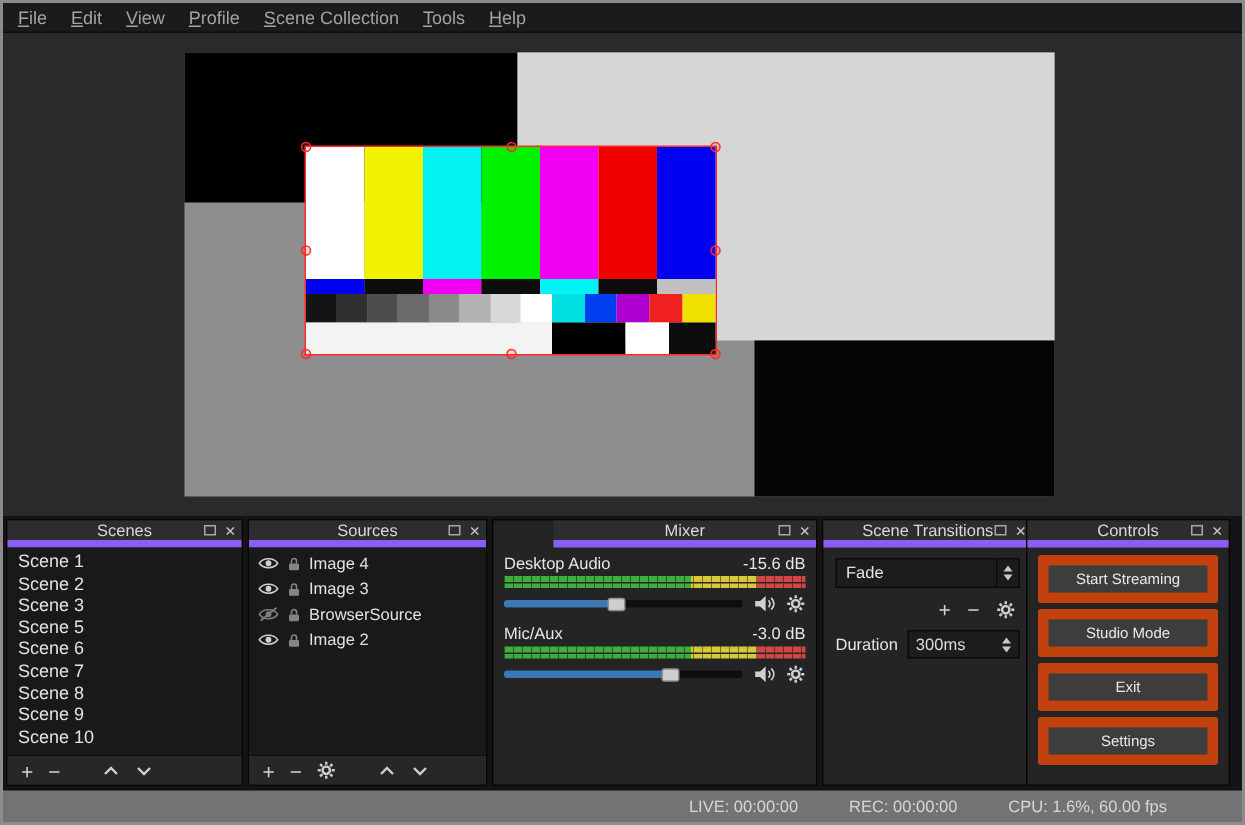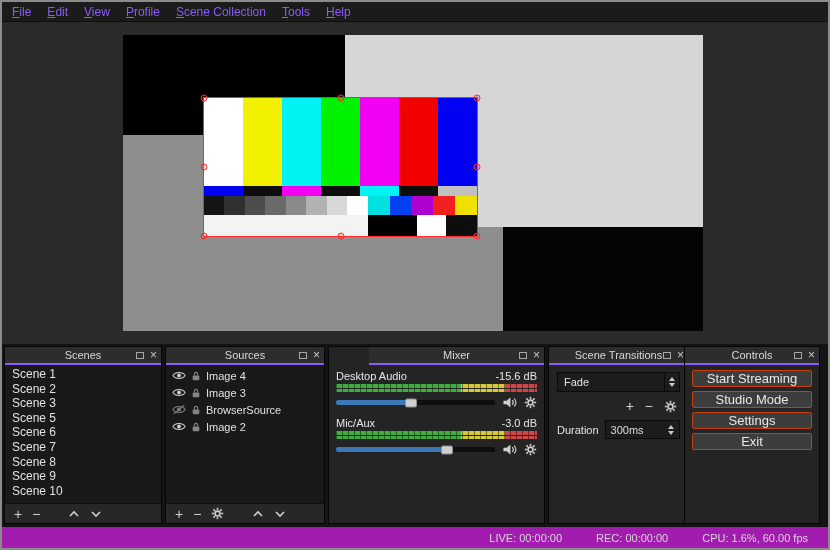--- a/index.html
+++ b/index.html
@@ -6,21 +6,21 @@
   html,body { background:#444; }
   .window {
     position:relative; width:830px; height:550px;
     border:2px solid #8c8c8c; background:#1e1e1e; overflow:hidden;
     font-family:"Liberation Sans", sans-serif; color:#dcdcdc; font-size:11px;
     cursor:default;
   }
   
   .menubar { position:absolute; top:0; left:0; right:0; height:20px; background:#1b1b1b;
     border-bottom:1px solid #0e0e0e; display:flex; align-items:center; padding-left:2px; }
-  .menu-item { display:inline-block; padding:3px 8px; font-size:12px; color:#8b5cf6; }
+  .menu-item { display:inline-block; padding:3px 8px; font-size:12px; color:#a3a3a3; }
   .menu-item::first-letter { text-decoration:underline; }
   
   .preview { position:absolute; top:20px; left:0; right:0; height:322px; background:#2a2a2a; }
   .canvas { position:absolute; left:121px; top:13px; width:580px; height:296px; background:#8e8e8e; }
   .region { position:absolute; }
   .reg-black-tl { left:0; top:0; width:222px; height:100px; background:#000; }
   .reg-light-tr { left:222px; top:0; right:0; height:192px; background:#d6d6d6; }
   .reg-black-br { left:380px; top:192px; right:0; bottom:0; background:#040404; }
   
   .source { position:absolute; left:80px; top:62px; width:275px; height:140px;
@@ -45,21 +45,21 @@
   .h-ml{left:0;top:50%} .h-mr{left:100%;top:50%}
   .h-bl{left:0;top:100%} .h-bm{left:50%;top:100%} .h-br{left:100%;top:100%}
   
   .docks { position:absolute; top:342px; left:0; right:0; height:182px; background:#141414; }
   .dock { position:absolute; top:2px; bottom:2px; background:#242424; border:1px solid #060606; }
   .dock-scenes      { left:2px;   width:158px; }
   .dock-sources     { left:163px; width:160px; }
   .dock-mixer       { left:326px; width:217px;padding-left:40px; }
   .dock-transitions { left:546px; width:141px; }
   .dock-controls    { left:682px; width:136px; }
-  .dock-head { height:18px; background:#2d2d2d; border-bottom:2px solid #8b5cf6; position:relative;
+  .dock-head { height:18px; background:#2d2d2d; border-bottom:5px solid #8b5cf6; position:relative;
     display:flex; align-items:center; justify-content:center; font-size:11px; color:#d8d8d8; }
   .head-icons { position:absolute; right:4px; top:0; bottom:0; display:flex; align-items:center; gap:6px; }
   .float-icon { width:8px; height:7px; border:1px solid #a8a8a8; display:inline-block; }
   .close-icon { color:#c8c8c8; font-size:12px; line-height:1; }
   .dock-body { position:absolute; top:18px; left:0; right:0; bottom:0; }
   .list { position:absolute; top:0; left:0; right:0; bottom:20px; background:#191919; padding-top:2px; overflow:hidden; }
   .scene-row { padding:1px 7px; font-size:12px; color:#e2e2e2; line-height:12.6px; }
   .src-row { display:flex; align-items:center; gap:5px; padding:0 6px; height:17px; font-size:11px; color:#e2e2e2; }
   .icon { display:flex; align-items:center; }
   .slash { display:none; }
@@ -92,25 +92,25 @@
   .tri-up { width:0; height:0; border-left:3px solid transparent; border-right:3px solid transparent; border-bottom:4px solid #c9c9c9; }
   .tri-down { width:0; height:0; border-left:3px solid transparent; border-right:3px solid transparent; border-top:4px solid #c9c9c9; }
   .trans-actions { display:flex; justify-content:flex-end; align-items:center; gap:11px; padding-right:3px; }
   .dur-row { display:flex; align-items:center; gap:6px; }
   .dur-label { font-size:11px; color:#e4e4e4; white-space:nowrap; }
   .dur-input { flex:1; height:19px; background:#1c1c1c; border:1px solid #0a0a0a;
     display:flex; align-items:center; justify-content:space-between; padding:0 5px; font-size:11px; }
   .spin { display:flex; flex-direction:column; gap:2px; }
   
   .controls-body { padding:5px 7px; display:flex; flex-direction:column; gap:4px; }
-  .ctl-btn { height:17px; background:#3d3d3d; border:1px solid #c2410c; border-radius:2px;
-    color:#e8e8e8; font-size:13px; font-family:inherit; display:flex; align-items:center; justify-content:center; }
-  
-  .statusbar { position:absolute; left:0; right:0; top:524px; bottom:0; background:#a21caf;
-    display:flex; align-items:center; justify-content:flex-end; gap:34px; padding-right:20px;
+  .ctl-btn { height:32px; background:#3d3d3d; border:7px solid #c2410c; border-radius:2px;
+    color:#e8e8e8; font-size:10px; font-family:inherit; display:flex; align-items:center; justify-content:center; }
+  
+  .statusbar { position:absolute; left:0; right:0; top:524px; bottom:0; background:#737373;
+    display:flex; align-items:center; justify-content:flex-end; gap:34px; padding-right:50px;
     font-size:11px; color:#d6d6d6; border-top:1px solid #101010; }
 </style>
 </head>
 <body>
 
 <div class="window">
 
   <div class="menubar">
 
       <span class="menu-item">File</span>
@@ -509,23 +509,23 @@
           <span class="close-icon">×</span>
         </span>
       </div>
       <div class="dock-body controls-body">
 
           <button class="ctl-btn">Start Streaming</button>
 
 
           <button class="ctl-btn">Studio Mode</button>
 
+          <button class="ctl-btn">Exit</button>
+
           <button class="ctl-btn">Settings</button>
-
-          <button class="ctl-btn">Exit</button>
         </div>
     </div>
   </div>
 
   <div class="statusbar">
     <span>LIVE: 00:00:00</span>
     <span>REC: 00:00:00</span>
     <span>CPU: 1.6%, 60.00 fps</span>
   </div>
 

